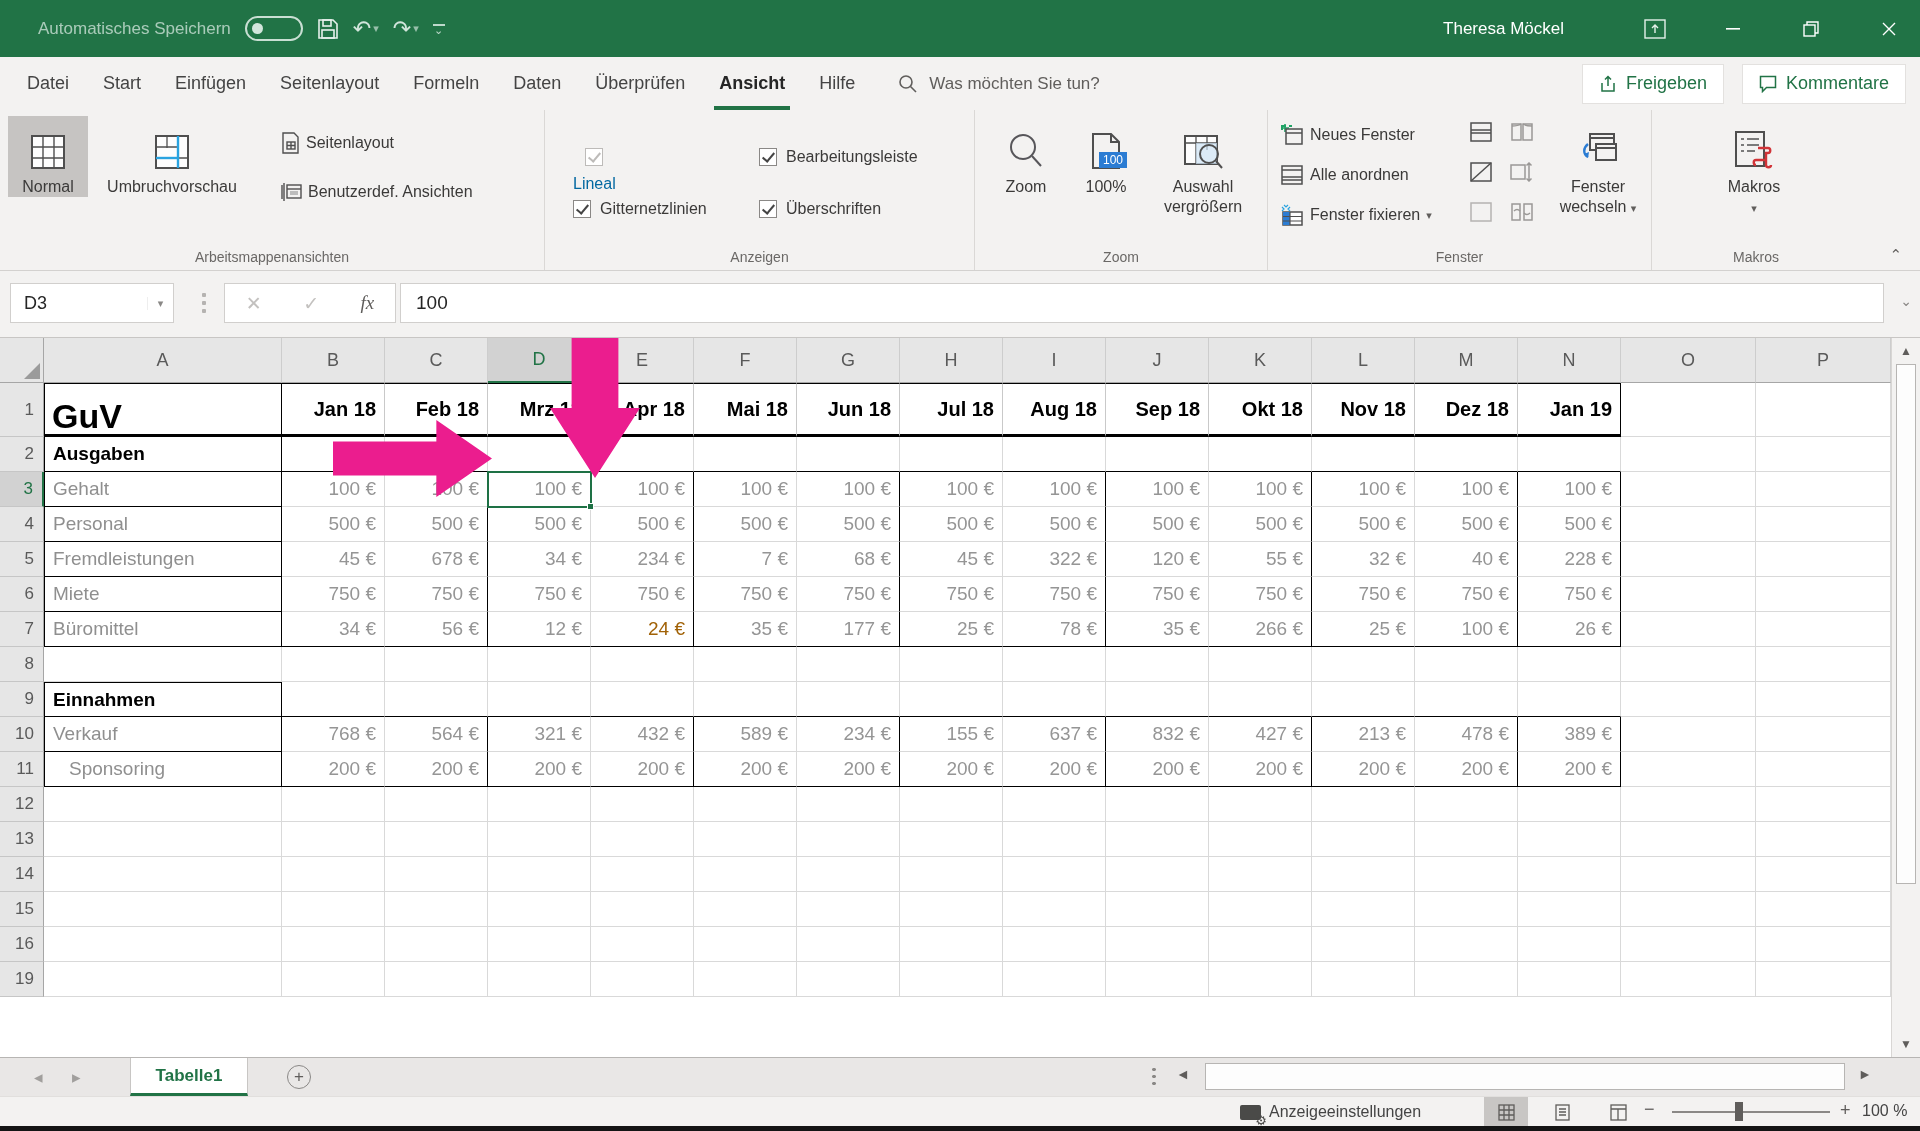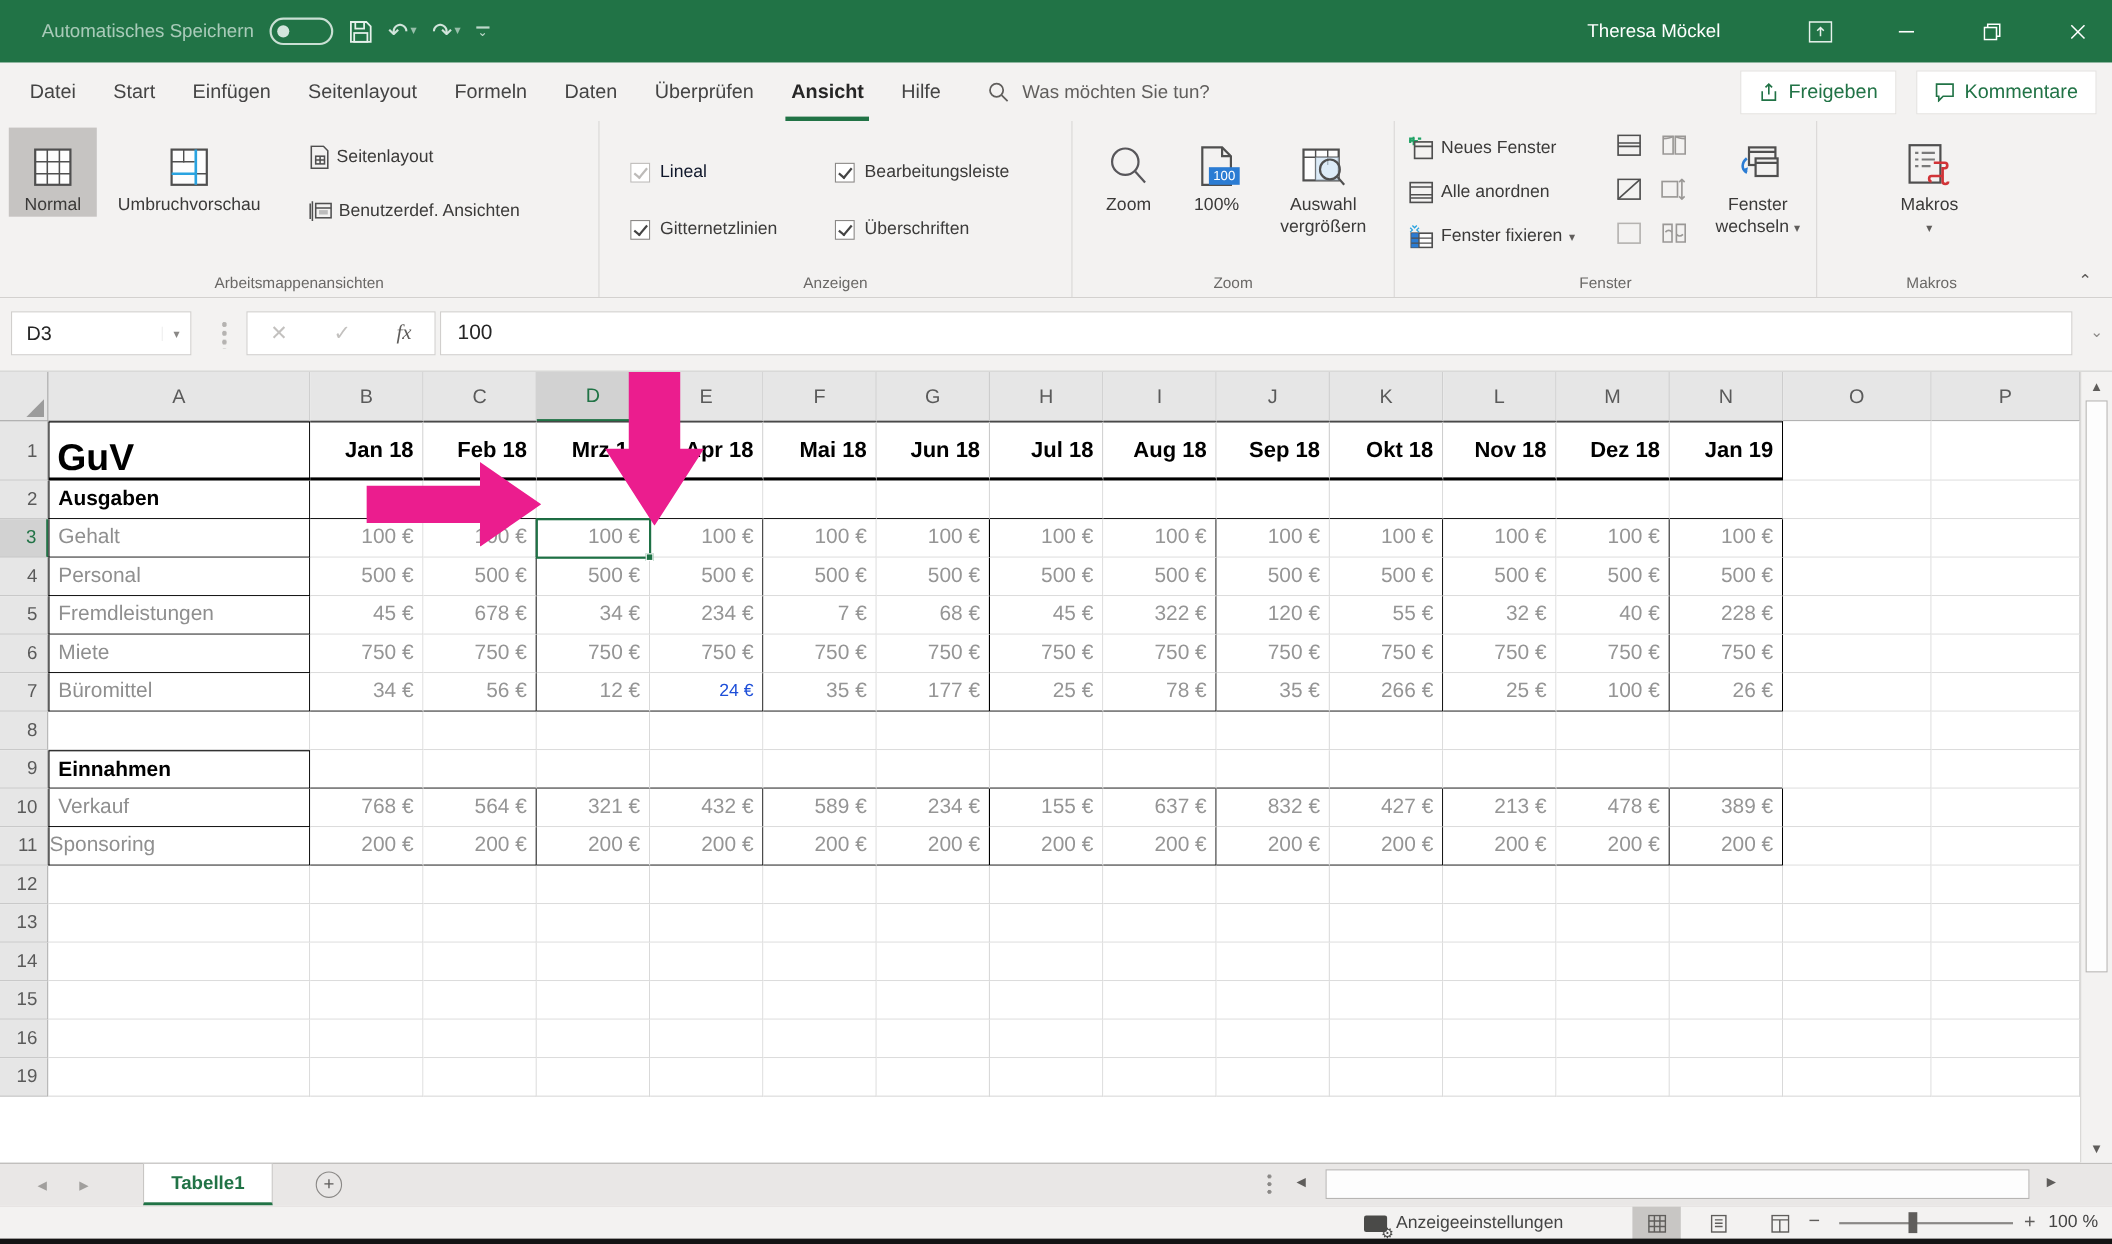--- a/index.html
+++ b/index.html
@@ -48,21 +48,21 @@
   .bigbtn .lb{margin-top:7px;font-size:16px;color:#3b3a39;text-align:center;line-height:1.25;}
   .bigbtn.sel{background:#c6c4c2;}
   .smallbtn{display:flex;align-items:center;gap:6px;font-size:16px;color:#3b3a39;white-space:nowrap;}
   .dda{font-size:11px;color:#605e5c;}
   .cbrow{display:flex;align-items:center;gap:9px;font-size:16px;color:#3b3a39;}
   .cb{width:18px;height:18px;background:#fff;border:1px solid #8a8886;position:relative;flex:none;}
   .cb.checked::after{content:"";position:absolute;left:5px;top:1px;width:5px;height:10px;
                      border-right:2px solid #444;border-bottom:2px solid #444;transform:rotate(40deg);}
   .cb.disabled{border-color:#bdbbb9;}
   .cb.disabled::after{border-color:#bdbbb9;}
-  .cbrow.disabled{color:#0f172a;}
+  .cbrow.disabled{color:#0369a1;flex-direction:column;}
   .ribbon-collapse{position:absolute;right:18px;bottom:6px;color:#605e5c;font-size:15px;}
 
   
   .fbar{position:absolute;top:271px;left:0;width:1920px;height:67px;background:#f3f2f1;
         border-bottom:1px solid #c8c6c4;}
   .namebox{position:absolute;left:10px;top:12px;width:164px;height:40px;background:#fff;
            border:1px solid #d1cfcd;display:flex;align-items:center;font-size:18px;color:#262626;}
   .namebox .nb-text{padding-left:13px;flex:1;}
   .namebox .nb-dd{width:26px;text-align:center;color:#8a8886;font-size:11px;border-left:1px solid #eee;}
   .fdots{position:absolute;left:202px;top:20px;width:4px;height:26px;
@@ -572,21 +572,21 @@
         <div class="gcell" style="width: 103px; height: 35px; font-size: 19px; color: rgb(149, 149, 149); display: flex; align-items: center; justify-content: flex-end; padding-right: 8px; border-right: 1px solid rgb(0, 0, 0); border-bottom: 1px solid rgb(217, 217, 217);">750 €</div>
         <div class="gcell" style="width: 135px; height: 35px;"></div>
         <div class="gcell" style="width: 135px; height: 35px;"></div>
       </div>
       <div class="grow">
         <div class="rhead" style="width: 44px; height: 35px;">7</div>
         <div class="gcell" style="width: 238px; height: 35px; font-size: 19px; color: rgb(143, 143, 143); padding-left: 8px; display: flex; align-items: center; border-left: 1px solid rgb(0, 0, 0); border-right: 1px solid rgb(0, 0, 0); border-bottom: 1px solid rgb(0, 0, 0);">Büromittel</div>
         <div class="gcell" style="width: 103px; height: 35px; font-size: 19px; color: rgb(149, 149, 149); display: flex; align-items: center; justify-content: flex-end; padding-right: 8px; border-right: 1px solid rgb(217, 217, 217); border-bottom: 1px solid rgb(0, 0, 0);">34 €</div>
         <div class="gcell" style="width: 103px; height: 35px; font-size: 19px; color: rgb(149, 149, 149); display: flex; align-items: center; justify-content: flex-end; padding-right: 8px; border-right: 1px solid rgb(0, 0, 0); border-bottom: 1px solid rgb(0, 0, 0);">56 €</div>
         <div class="gcell" style="width: 103px; height: 35px; font-size: 19px; color: rgb(149, 149, 149); display: flex; align-items: center; justify-content: flex-end; padding-right: 8px; border-right: 1px solid rgb(217, 217, 217); border-bottom: 1px solid rgb(0, 0, 0);">12 €</div>
-        <div class="gcell" style="width: 103px; height: 35px; font-size: 16px; color: #1d4ed8; display: flex; align-items: center; justify-content: flex-end; padding-right: 8px; border-right: 1px solid rgb(0, 0, 0); border-bottom: 1px solid rgb(0, 0, 0);">24 €</div>
+        <div class="gcell" style="width: 103px; height: 35px; font-size: 19px; color: #a16207; display: flex; align-items: center; justify-content: flex-end; padding-right: 8px; border-right: 1px solid rgb(0, 0, 0); border-bottom: 1px solid rgb(0, 0, 0);">24 €</div>
         <div class="gcell" style="width: 103px; height: 35px; font-size: 19px; color: rgb(149, 149, 149); display: flex; align-items: center; justify-content: flex-end; padding-right: 8px; border-right: 1px solid rgb(217, 217, 217); border-bottom: 1px solid rgb(0, 0, 0);">35 €</div>
         <div class="gcell" style="width: 103px; height: 35px; font-size: 19px; color: rgb(149, 149, 149); display: flex; align-items: center; justify-content: flex-end; padding-right: 8px; border-right: 1px solid rgb(0, 0, 0); border-bottom: 1px solid rgb(0, 0, 0);">177 €</div>
         <div class="gcell" style="width: 103px; height: 35px; font-size: 19px; color: rgb(149, 149, 149); display: flex; align-items: center; justify-content: flex-end; padding-right: 8px; border-right: 1px solid rgb(217, 217, 217); border-bottom: 1px solid rgb(0, 0, 0);">25 €</div>
         <div class="gcell" style="width: 103px; height: 35px; font-size: 19px; color: rgb(149, 149, 149); display: flex; align-items: center; justify-content: flex-end; padding-right: 8px; border-right: 1px solid rgb(0, 0, 0); border-bottom: 1px solid rgb(0, 0, 0);">78 €</div>
         <div class="gcell" style="width: 103px; height: 35px; font-size: 19px; color: rgb(149, 149, 149); display: flex; align-items: center; justify-content: flex-end; padding-right: 8px; border-right: 1px solid rgb(217, 217, 217); border-bottom: 1px solid rgb(0, 0, 0);">35 €</div>
         <div class="gcell" style="width: 103px; height: 35px; font-size: 19px; color: rgb(149, 149, 149); display: flex; align-items: center; justify-content: flex-end; padding-right: 8px; border-right: 1px solid rgb(0, 0, 0); border-bottom: 1px solid rgb(0, 0, 0);">266 €</div>
         <div class="gcell" style="width: 103px; height: 35px; font-size: 19px; color: rgb(149, 149, 149); display: flex; align-items: center; justify-content: flex-end; padding-right: 8px; border-right: 1px solid rgb(217, 217, 217); border-bottom: 1px solid rgb(0, 0, 0);">25 €</div>
         <div class="gcell" style="width: 103px; height: 35px; font-size: 19px; color: rgb(149, 149, 149); display: flex; align-items: center; justify-content: flex-end; padding-right: 8px; border-right: 1px solid rgb(0, 0, 0); border-bottom: 1px solid rgb(0, 0, 0);">100 €</div>
         <div class="gcell" style="width: 103px; height: 35px; font-size: 19px; color: rgb(149, 149, 149); display: flex; align-items: center; justify-content: flex-end; padding-right: 8px; border-right: 1px solid rgb(0, 0, 0); border-bottom: 1px solid rgb(0, 0, 0);">26 €</div>
         <div class="gcell" style="width: 135px; height: 35px;"></div>
@@ -644,21 +644,21 @@
         <div class="gcell" style="width: 103px; height: 35px; font-size: 19px; color: rgb(149, 149, 149); display: flex; align-items: center; justify-content: flex-end; padding-right: 8px; border-right: 1px solid rgb(217, 217, 217); border-bottom: 1px solid rgb(217, 217, 217);">832 €</div>
         <div class="gcell" style="width: 103px; height: 35px; font-size: 19px; color: rgb(149, 149, 149); display: flex; align-items: center; justify-content: flex-end; padding-right: 8px; border-right: 1px solid rgb(0, 0, 0); border-bottom: 1px solid rgb(217, 217, 217);">427 €</div>
         <div class="gcell" style="width: 103px; height: 35px; font-size: 19px; color: rgb(149, 149, 149); display: flex; align-items: center; justify-content: flex-end; padding-right: 8px; border-right: 1px solid rgb(217, 217, 217); border-bottom: 1px solid rgb(217, 217, 217);">213 €</div>
         <div class="gcell" style="width: 103px; height: 35px; font-size: 19px; color: rgb(149, 149, 149); display: flex; align-items: center; justify-content: flex-end; padding-right: 8px; border-right: 1px solid rgb(0, 0, 0); border-bottom: 1px solid rgb(217, 217, 217);">478 €</div>
         <div class="gcell" style="width: 103px; height: 35px; font-size: 19px; color: rgb(149, 149, 149); display: flex; align-items: center; justify-content: flex-end; padding-right: 8px; border-right: 1px solid rgb(0, 0, 0); border-bottom: 1px solid rgb(217, 217, 217);">389 €</div>
         <div class="gcell" style="width: 135px; height: 35px;"></div>
         <div class="gcell" style="width: 135px; height: 35px;"></div>
       </div>
       <div class="grow">
         <div class="rhead" style="width: 44px; height: 35px;">11</div>
-        <div class="gcell" style="width: 238px; height: 35px; font-size: 19px; color: rgb(143, 143, 143); padding-left: 0; display: flex; align-items: center; border-left: 1px solid rgb(0, 0, 0); border-right: 1px solid rgb(0, 0, 0); border-bottom: 1px solid rgb(0, 0, 0);">Sponsoring</div>
+        <div class="gcell" style="width: 238px; height: 35px; font-size: 19px; color: rgb(143, 143, 143); padding-left: 24px; display: flex; align-items: center; border-left: 1px solid rgb(0, 0, 0); border-right: 1px solid rgb(0, 0, 0); border-bottom: 1px solid rgb(0, 0, 0);">Sponsoring</div>
         <div class="gcell" style="width: 103px; height: 35px; font-size: 19px; color: rgb(149, 149, 149); display: flex; align-items: center; justify-content: flex-end; padding-right: 8px; border-right: 1px solid rgb(217, 217, 217); border-bottom: 1px solid rgb(0, 0, 0);">200 €</div>
         <div class="gcell" style="width: 103px; height: 35px; font-size: 19px; color: rgb(149, 149, 149); display: flex; align-items: center; justify-content: flex-end; padding-right: 8px; border-right: 1px solid rgb(0, 0, 0); border-bottom: 1px solid rgb(0, 0, 0);">200 €</div>
         <div class="gcell" style="width: 103px; height: 35px; font-size: 19px; color: rgb(149, 149, 149); display: flex; align-items: center; justify-content: flex-end; padding-right: 8px; border-right: 1px solid rgb(217, 217, 217); border-bottom: 1px solid rgb(0, 0, 0);">200 €</div>
         <div class="gcell" style="width: 103px; height: 35px; font-size: 19px; color: rgb(149, 149, 149); display: flex; align-items: center; justify-content: flex-end; padding-right: 8px; border-right: 1px solid rgb(0, 0, 0); border-bottom: 1px solid rgb(0, 0, 0);">200 €</div>
         <div class="gcell" style="width: 103px; height: 35px; font-size: 19px; color: rgb(149, 149, 149); display: flex; align-items: center; justify-content: flex-end; padding-right: 8px; border-right: 1px solid rgb(217, 217, 217); border-bottom: 1px solid rgb(0, 0, 0);">200 €</div>
         <div class="gcell" style="width: 103px; height: 35px; font-size: 19px; color: rgb(149, 149, 149); display: flex; align-items: center; justify-content: flex-end; padding-right: 8px; border-right: 1px solid rgb(0, 0, 0); border-bottom: 1px solid rgb(0, 0, 0);">200 €</div>
         <div class="gcell" style="width: 103px; height: 35px; font-size: 19px; color: rgb(149, 149, 149); display: flex; align-items: center; justify-content: flex-end; padding-right: 8px; border-right: 1px solid rgb(217, 217, 217); border-bottom: 1px solid rgb(0, 0, 0);">200 €</div>
         <div class="gcell" style="width: 103px; height: 35px; font-size: 19px; color: rgb(149, 149, 149); display: flex; align-items: center; justify-content: flex-end; padding-right: 8px; border-right: 1px solid rgb(0, 0, 0); border-bottom: 1px solid rgb(0, 0, 0);">200 €</div>
         <div class="gcell" style="width: 103px; height: 35px; font-size: 19px; color: rgb(149, 149, 149); display: flex; align-items: center; justify-content: flex-end; padding-right: 8px; border-right: 1px solid rgb(217, 217, 217); border-bottom: 1px solid rgb(0, 0, 0);">200 €</div>
         <div class="gcell" style="width: 103px; height: 35px; font-size: 19px; color: rgb(149, 149, 149); display: flex; align-items: center; justify-content: flex-end; padding-right: 8px; border-right: 1px solid rgb(0, 0, 0); border-bottom: 1px solid rgb(0, 0, 0);">200 €</div>

